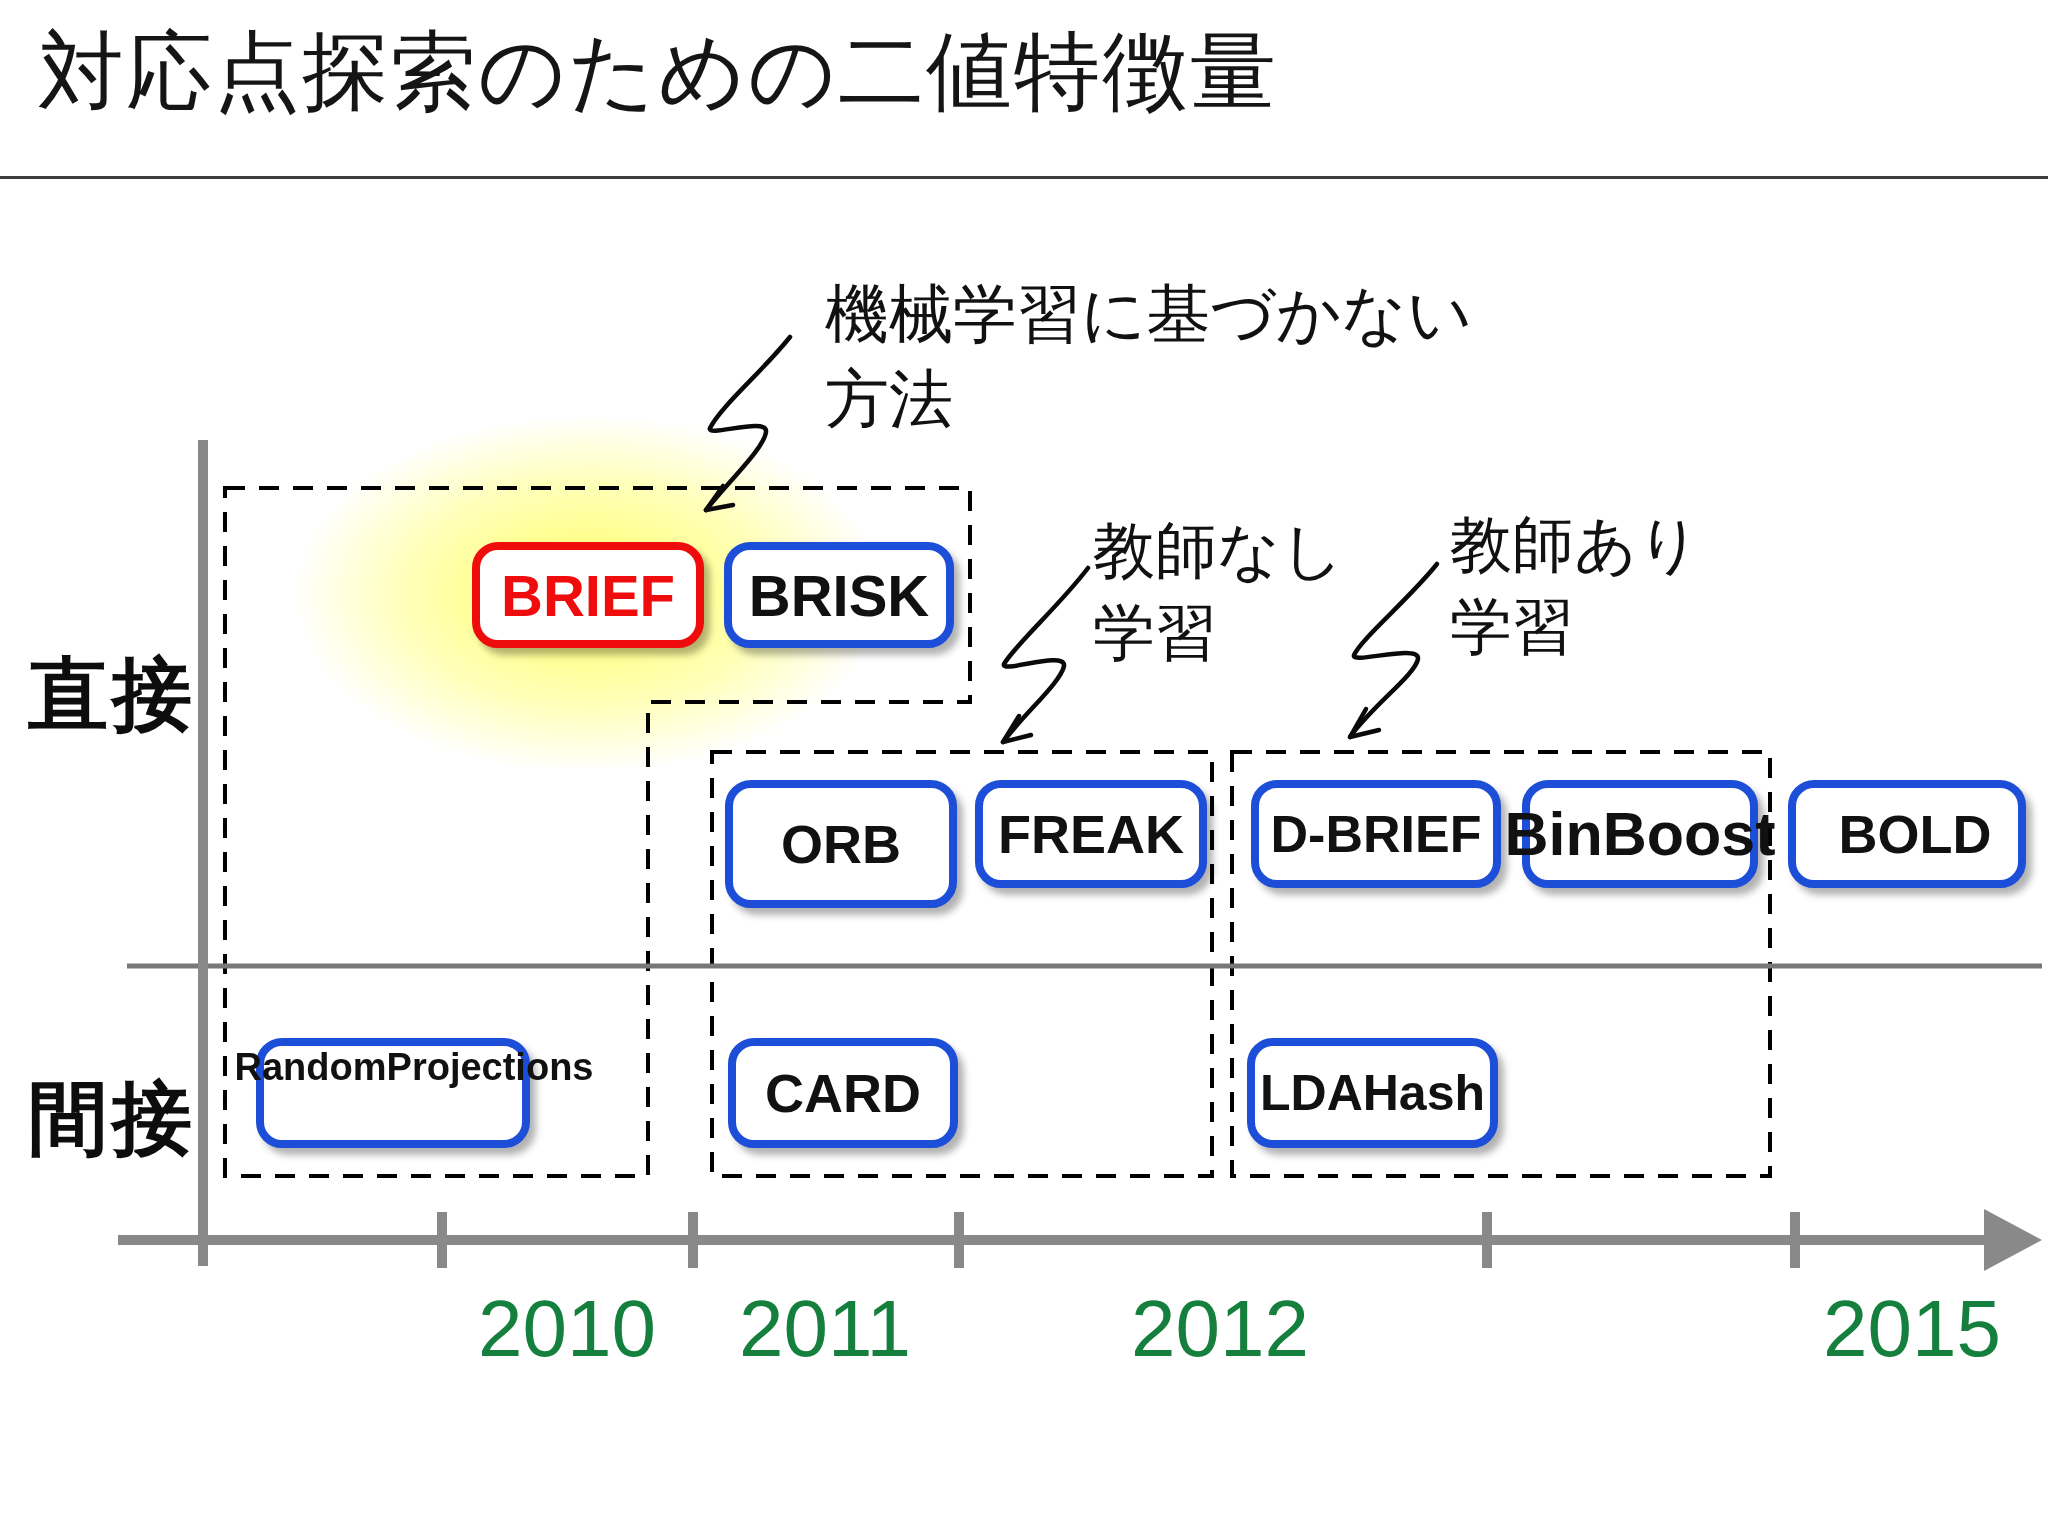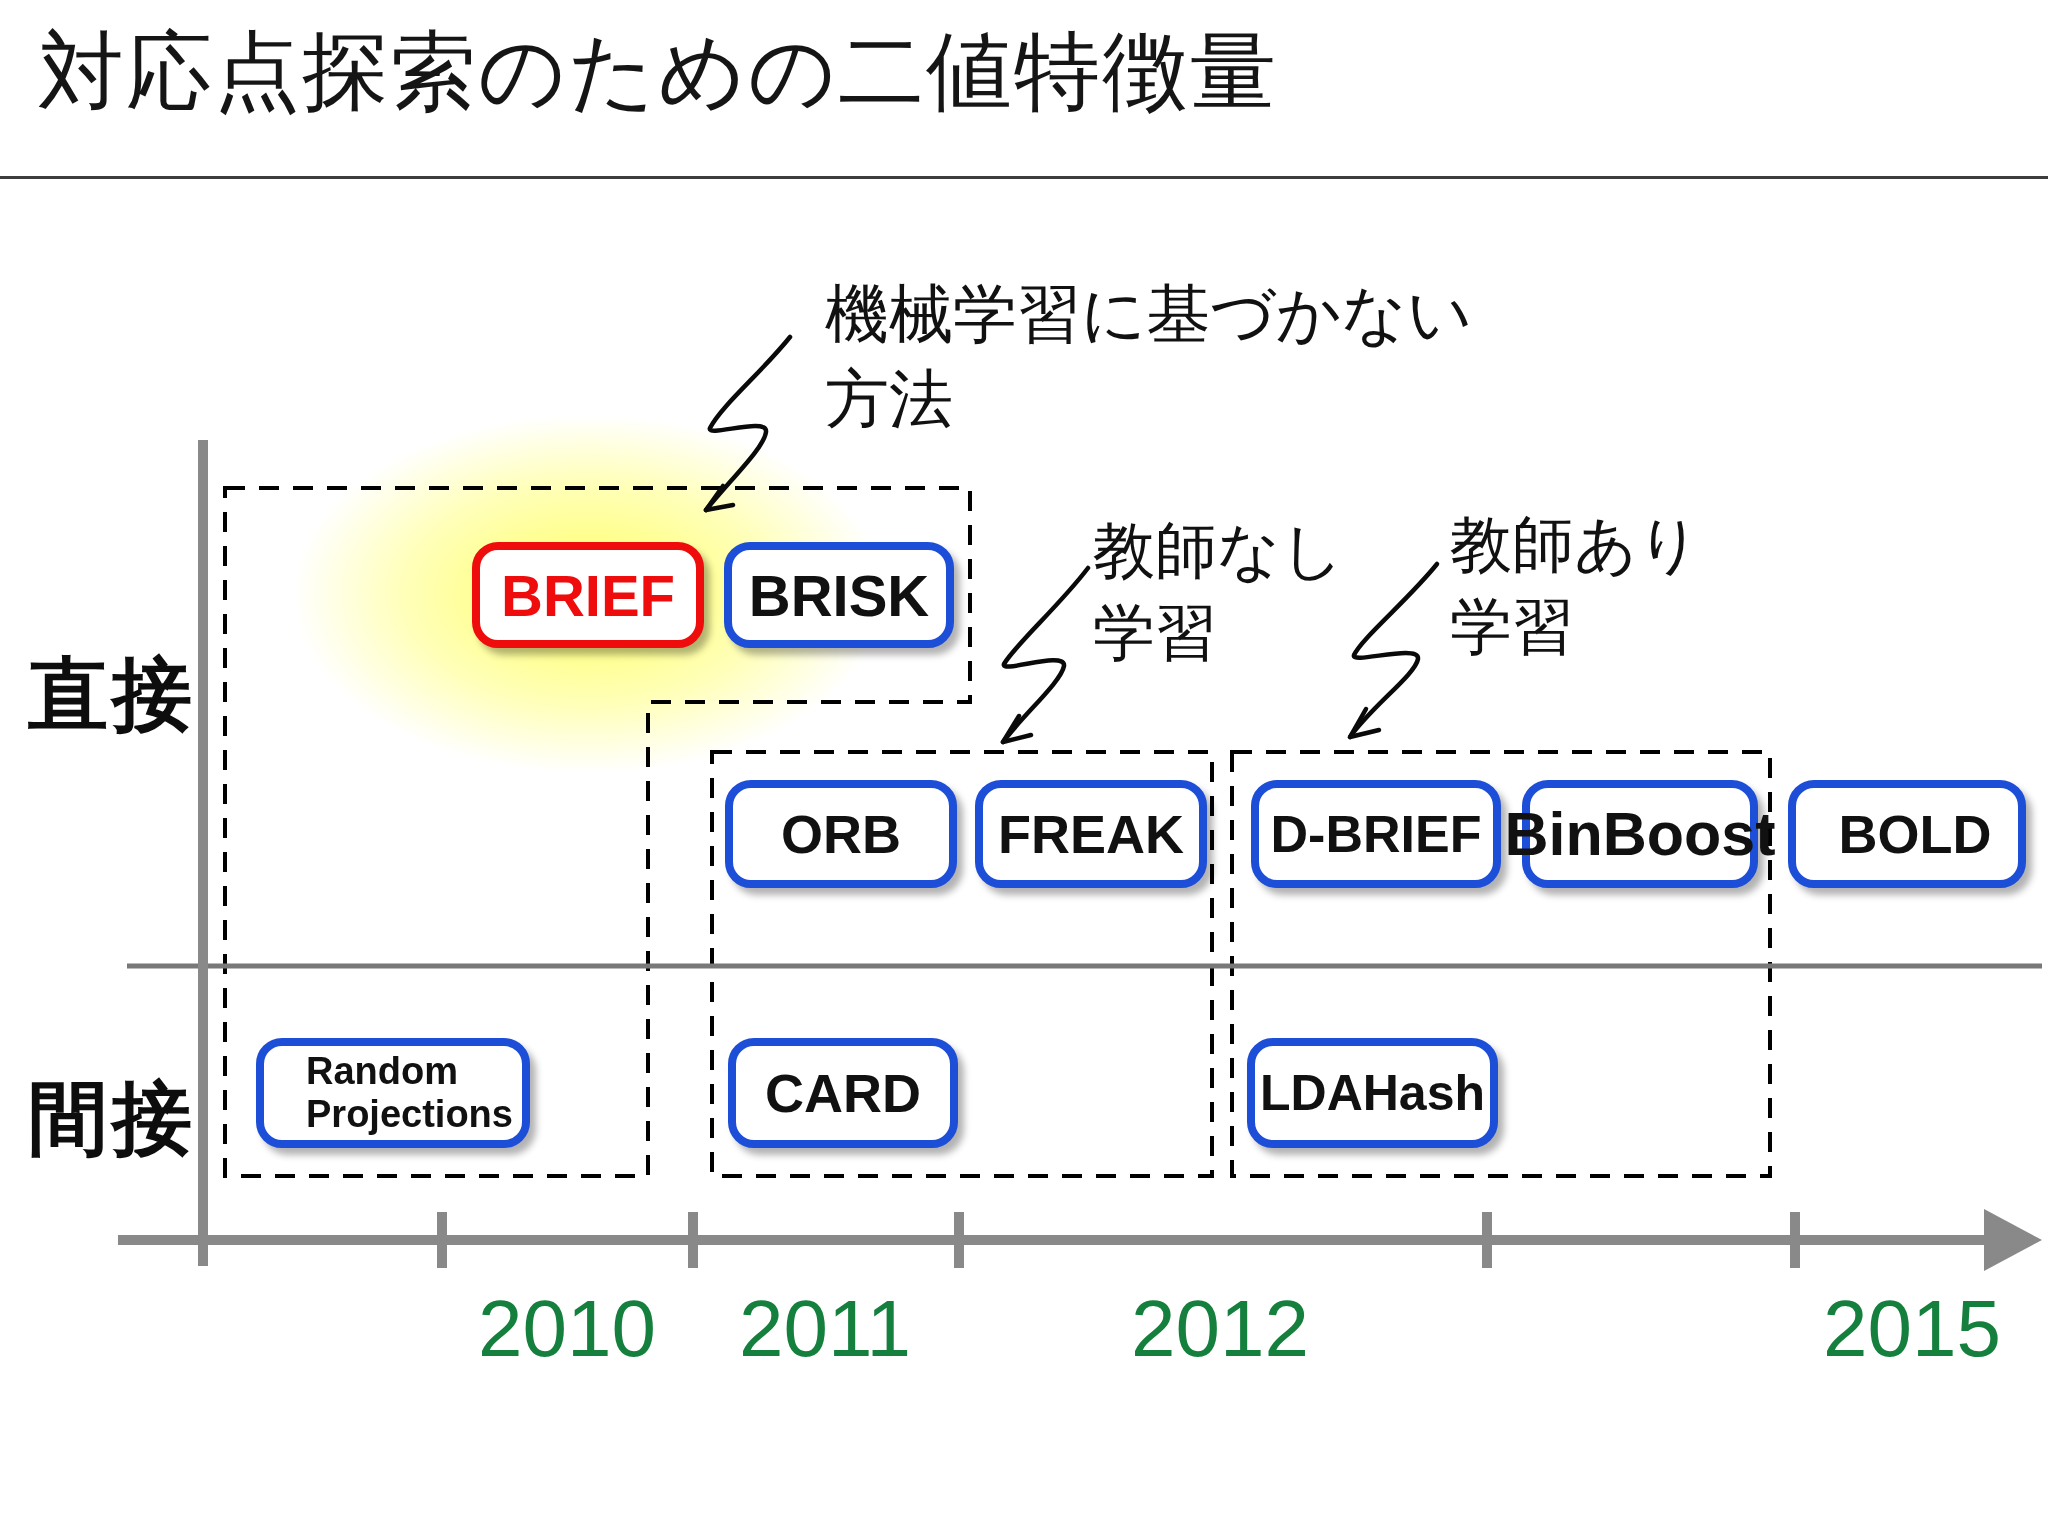--- a/index.html
+++ b/index.html
@@ -7,21 +7,21 @@
          font-family:"Liberation Sans",sans-serif;color:#111;}
   .title{position:absolute;left:38px;top:14px;font-size:86px;font-weight:500;letter-spacing:2px;color:#151515;}
   .title-rule{position:absolute;left:0;top:176px;width:2048px;height:3px;background:#3d3d3d;}
   .overlay{position:absolute;left:0;top:0;z-index:2;}
   .glow{position:absolute;left:298px;top:418px;width:580px;height:352px;z-index:1;
         background:radial-gradient(ellipse at center,rgba(255,255,90,0.95) 0%,rgba(255,255,140,0.6) 45%,rgba(255,255,200,0) 72%);}
   .box{position:absolute;z-index:3;background:#fff;border:8px solid #1d4ed8;border-radius:26px;
        box-shadow:6px 7px 7px rgba(0,0,0,0.30);display:flex;align-items:center;justify-content:center;
        font-weight:700;font-size:54px;color:#111;box-sizing:border-box;}
   .box.highlight{border-color:#ee0c0c;color:#ee0c0c;font-size:58px;}
-  .box.rp{flex-direction:column;align-items:flex-start;justify-content:center;
+  .box.rp{flex-direction:row;align-items:flex-start;justify-content:center;
           padding-left:42px;font-size:38px;line-height:1.12;}
   .annot{position:absolute;z-index:2;font-size:64px;line-height:85px;font-weight:400;color:#111;white-space:nowrap;margin-top:16px;}
   .rowlabel{position:absolute;z-index:2;font-size:80px;font-weight:800;color:#0d0d0d;letter-spacing:4px;}
   .year{position:absolute;z-index:2;top:1283px;font-size:80px;font-weight:400;color:#15803d;transform:translateX(-50%);white-space:nowrap;}
 </style>
 </head>
 <body>
 
 <div class="stage">
 
@@ -76,21 +76,21 @@
     <div>教師あり</div>
     <div>学習</div>
   </div>
 
   <div class="rowlabel" style="left:28px;top:642px;">直接</div>
   <div class="rowlabel" style="left:28px;top:1066px;">間接</div>
 
   <div class="box highlight" style="left:472px;top:542px;width:232px;height:106px;">BRIEF</div>
   <div class="box" style="left:724px;top:542px;width:230px;height:106px;font-size:58px;">BRISK</div>
 
-  <div class="box" style="left:725px;top:780px;width:232px;height:108px;">ORB</div>
+  <div class="box" style="left:725px;top:780px;width:232px;height:128px;">ORB</div>
   <div class="box" style="left:975px;top:780px;width:232px;height:108px;">FREAK</div>
   <div class="box" style="left:1251px;top:780px;width:250px;height:108px;font-size:52px;">D-BRIEF</div>
   <div class="box" style="left:1522px;top:780px;width:236px;height:108px;font-size:61px;">BinBoost</div>
   <div class="box" style="left:1788px;top:780px;width:238px;height:108px;padding-left:16px;">BOLD</div>
 
   <div class="box rp" style="left:256px;top:1038px;width:274px;height:110px;">
     <span>Random</span>
     <span>Projections</span>
   </div>
   <div class="box" style="left:728px;top:1038px;width:230px;height:110px;">CARD</div>

